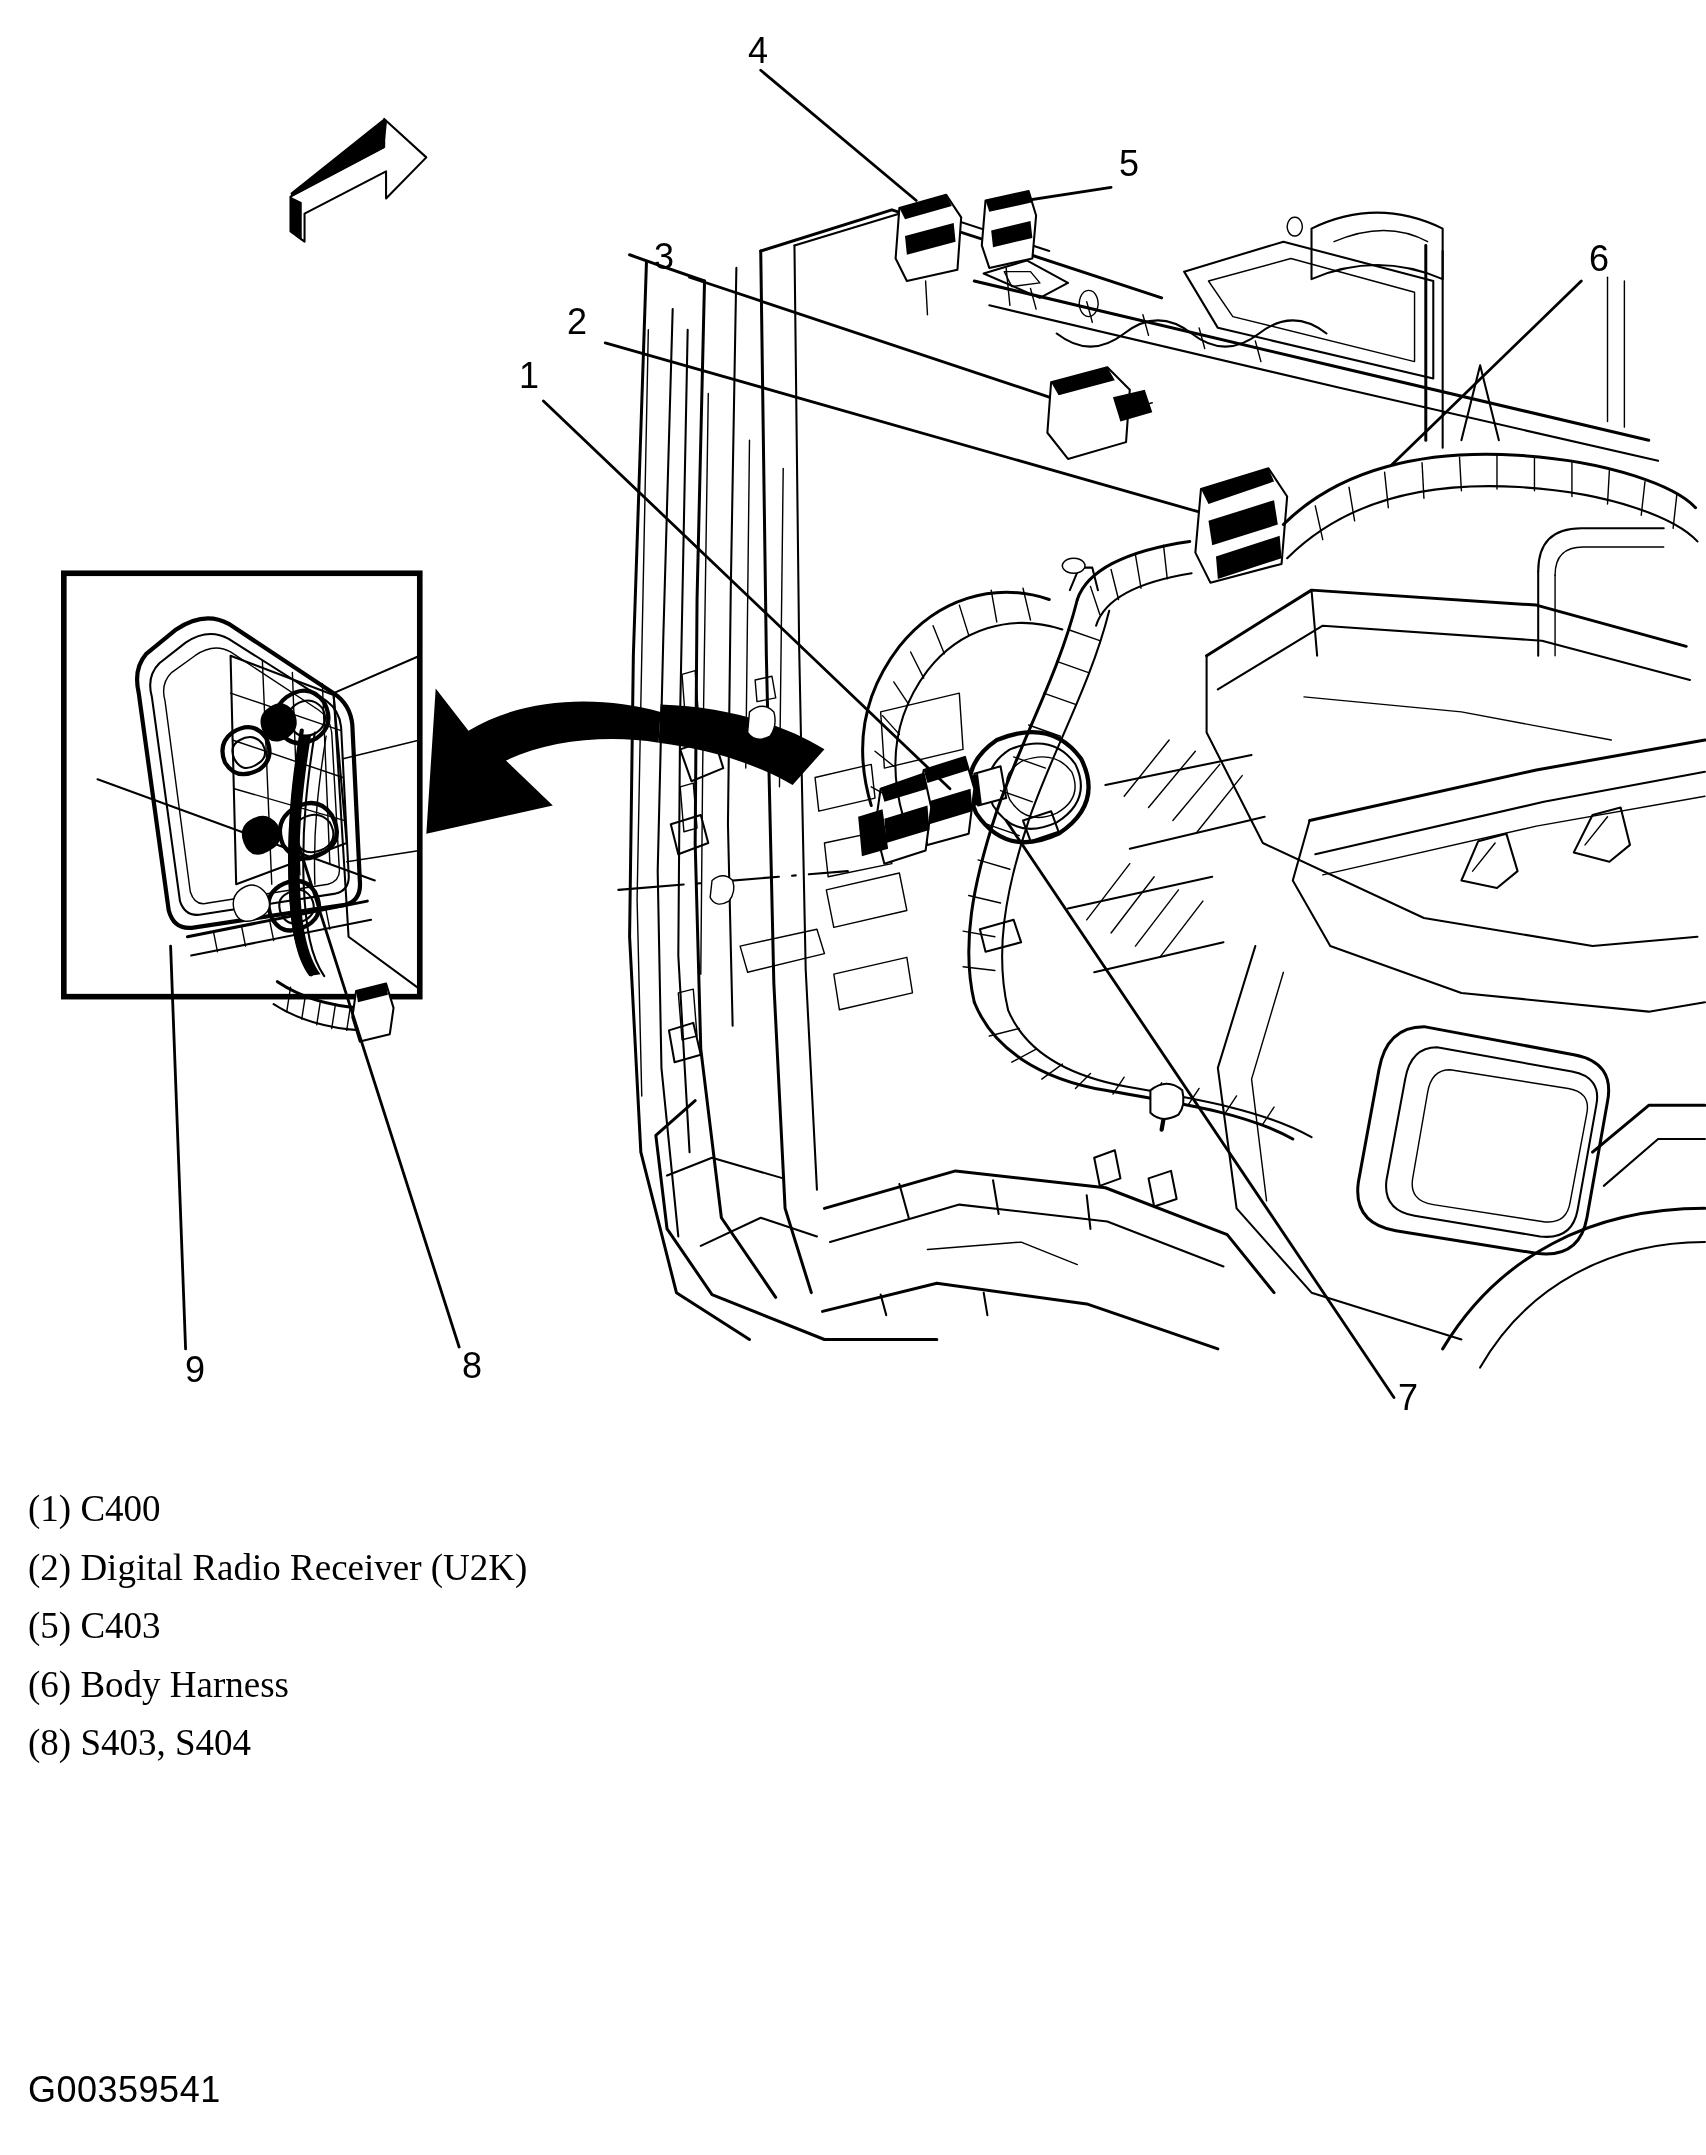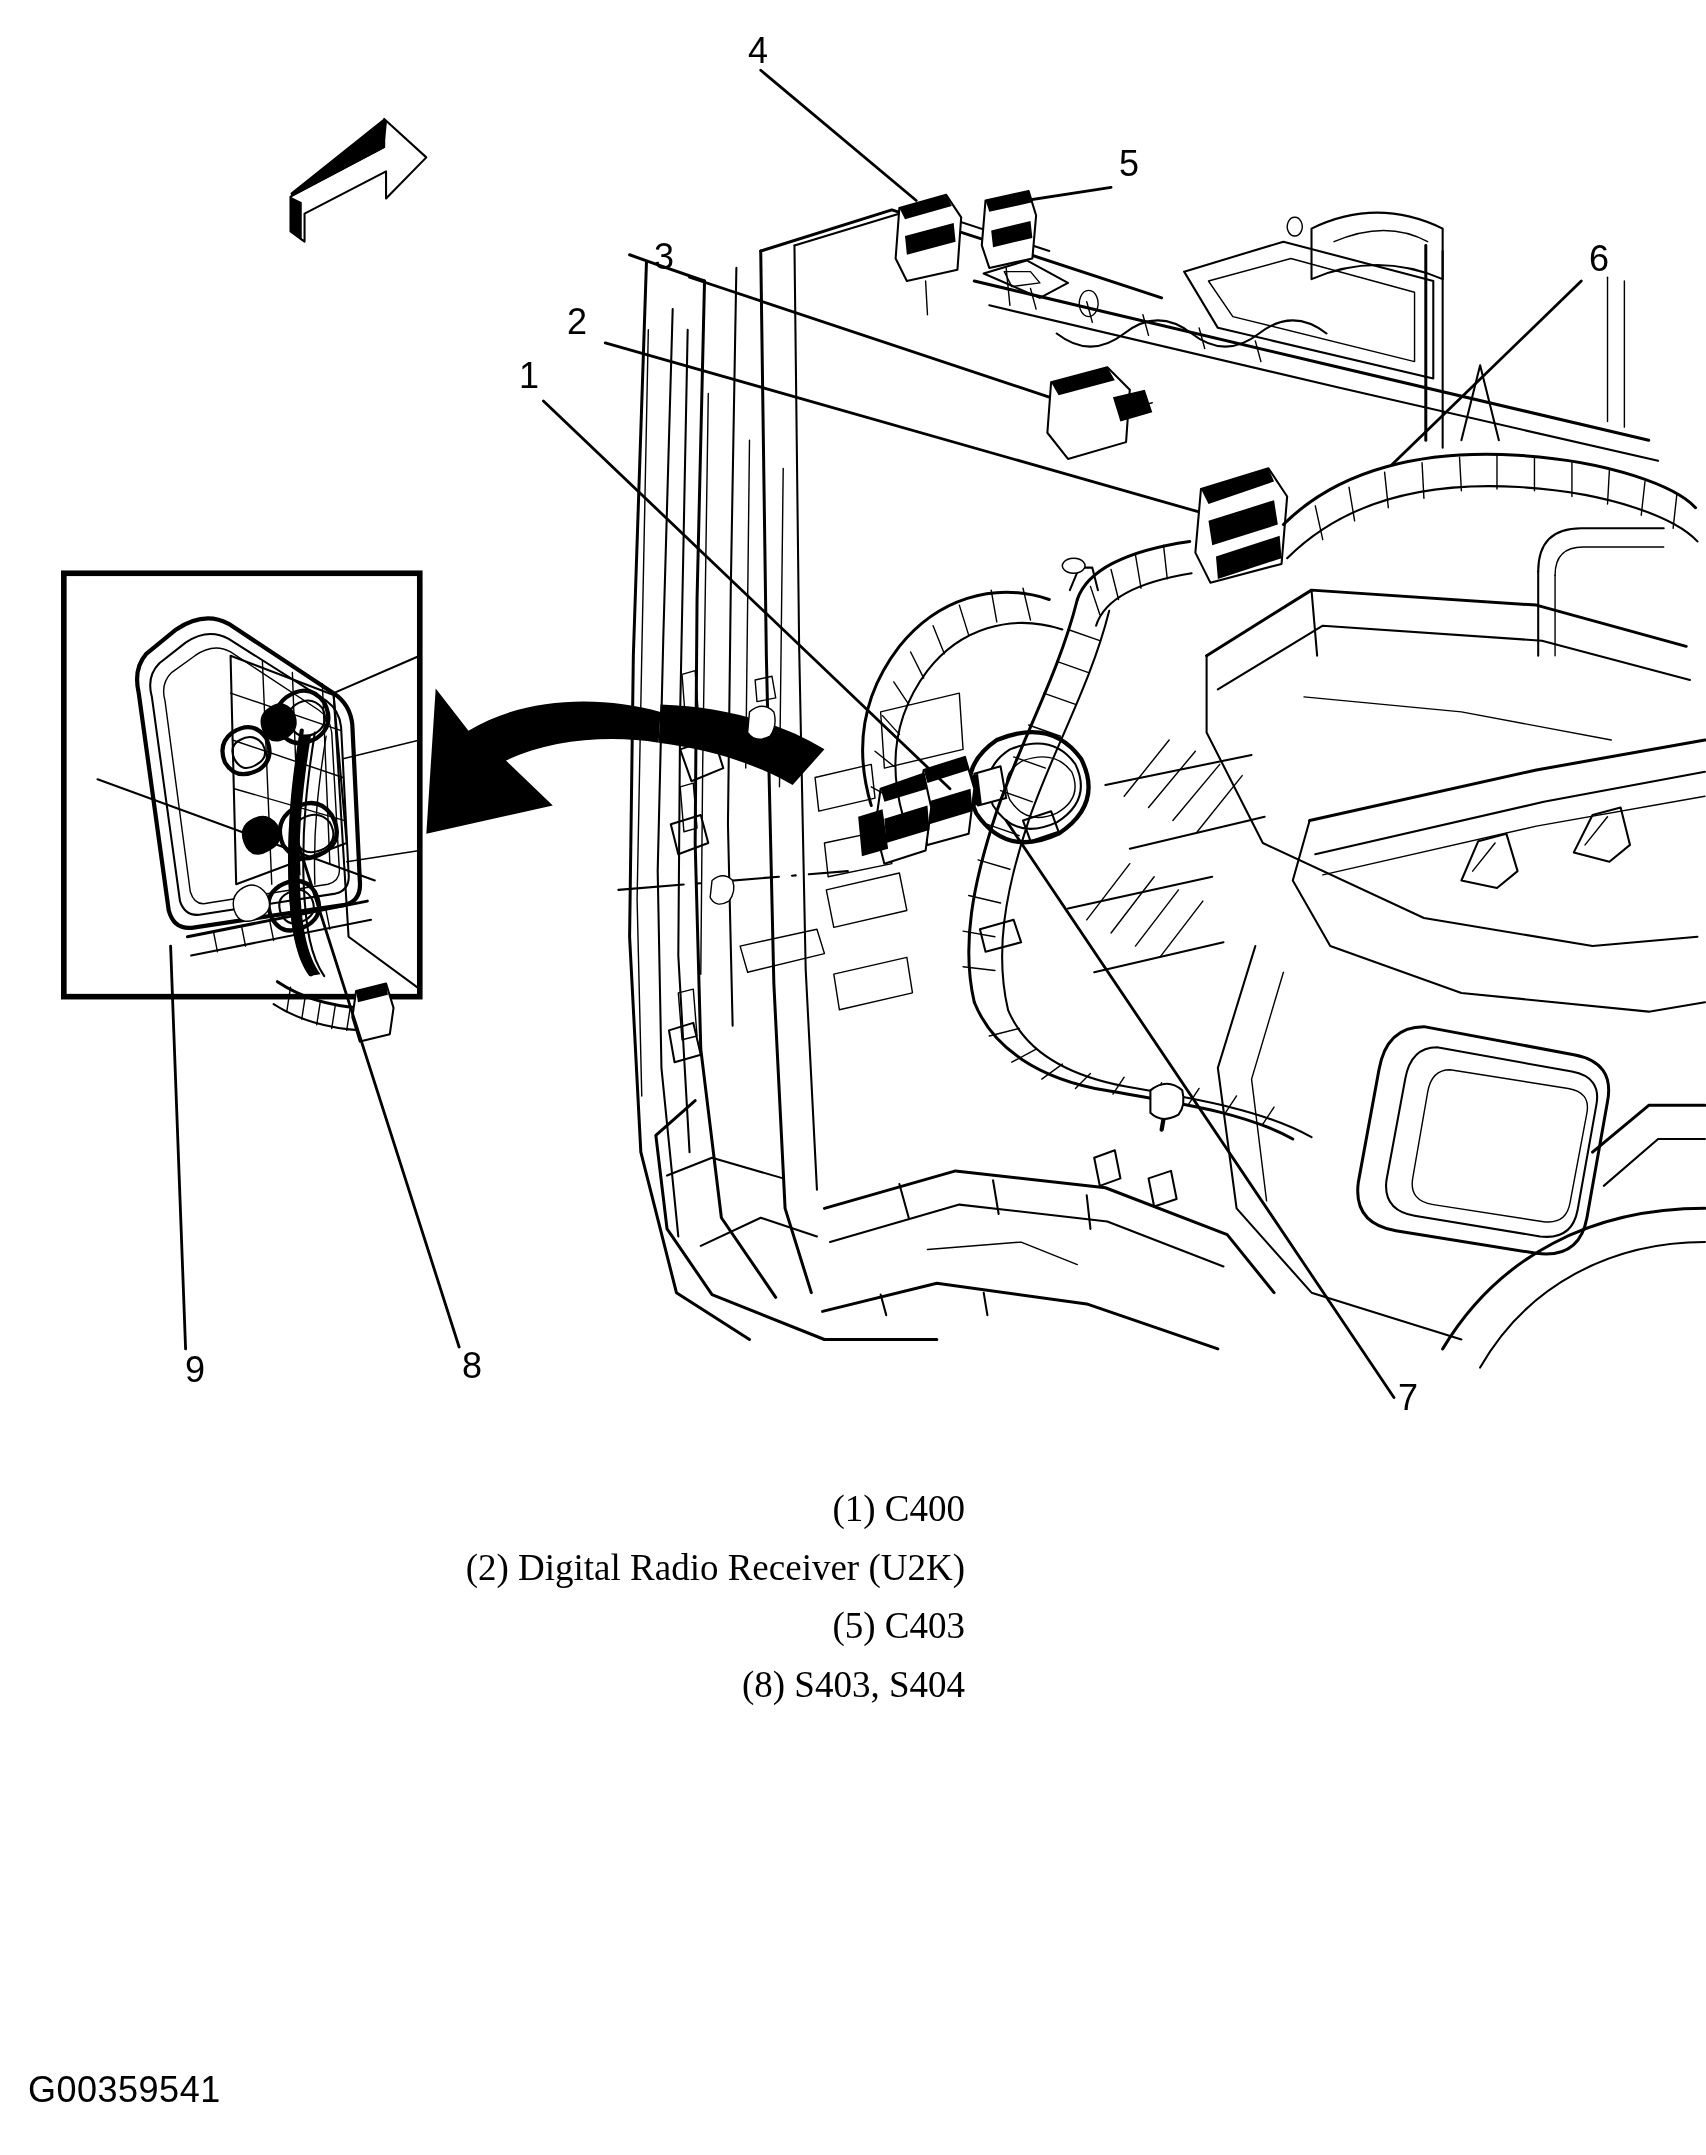--- a/index.html
+++ b/index.html
@@ -55,21 +55,20 @@
     top: 1490px;
     width: 937px;
   }
   .legend-item {
     font-family: "Liberation Serif", "DejaVu Serif", serif;
     font-size: 37px;
     line-height: 1.0;
     color: #000;
     margin-bottom: 21.5px;
     white-space: nowrap;
-    text-align: right;
   }
 
   
   #figure-id {
     position: absolute;
     left: 28px;
     top: 2069px;
     font-family: "Liberation Sans", "DejaVu Sans", sans-serif;
     font-size: 36px;
     letter-spacing: 0.5px;
@@ -480,19 +479,20 @@
   <span class="callout" style="left:1119px; top:146px;">5</span>
   <span class="callout" style="left:1589px; top:241px;">6</span>
   <span class="callout" style="left:1398px; top:1380px;">7</span>
   <span class="callout" style="left:462px; top:1348px;">8</span>
   <span class="callout" style="left:185px; top:1352px;">9</span>
 
   <div id="legend">
     <div class="legend-item">(1) C400</div>
     <div class="legend-item">(2) Digital Radio Receiver (U2K)</div>
     <div class="legend-item">(5) C403</div>
+    <div class="legend-item">(6) Body Harness</div>
     <div class="legend-item">(8) S403, S404</div>
   </div>
 
   <div id="figure-id">G00359541</div>
 
 </div>
 
 
 </body></html>

